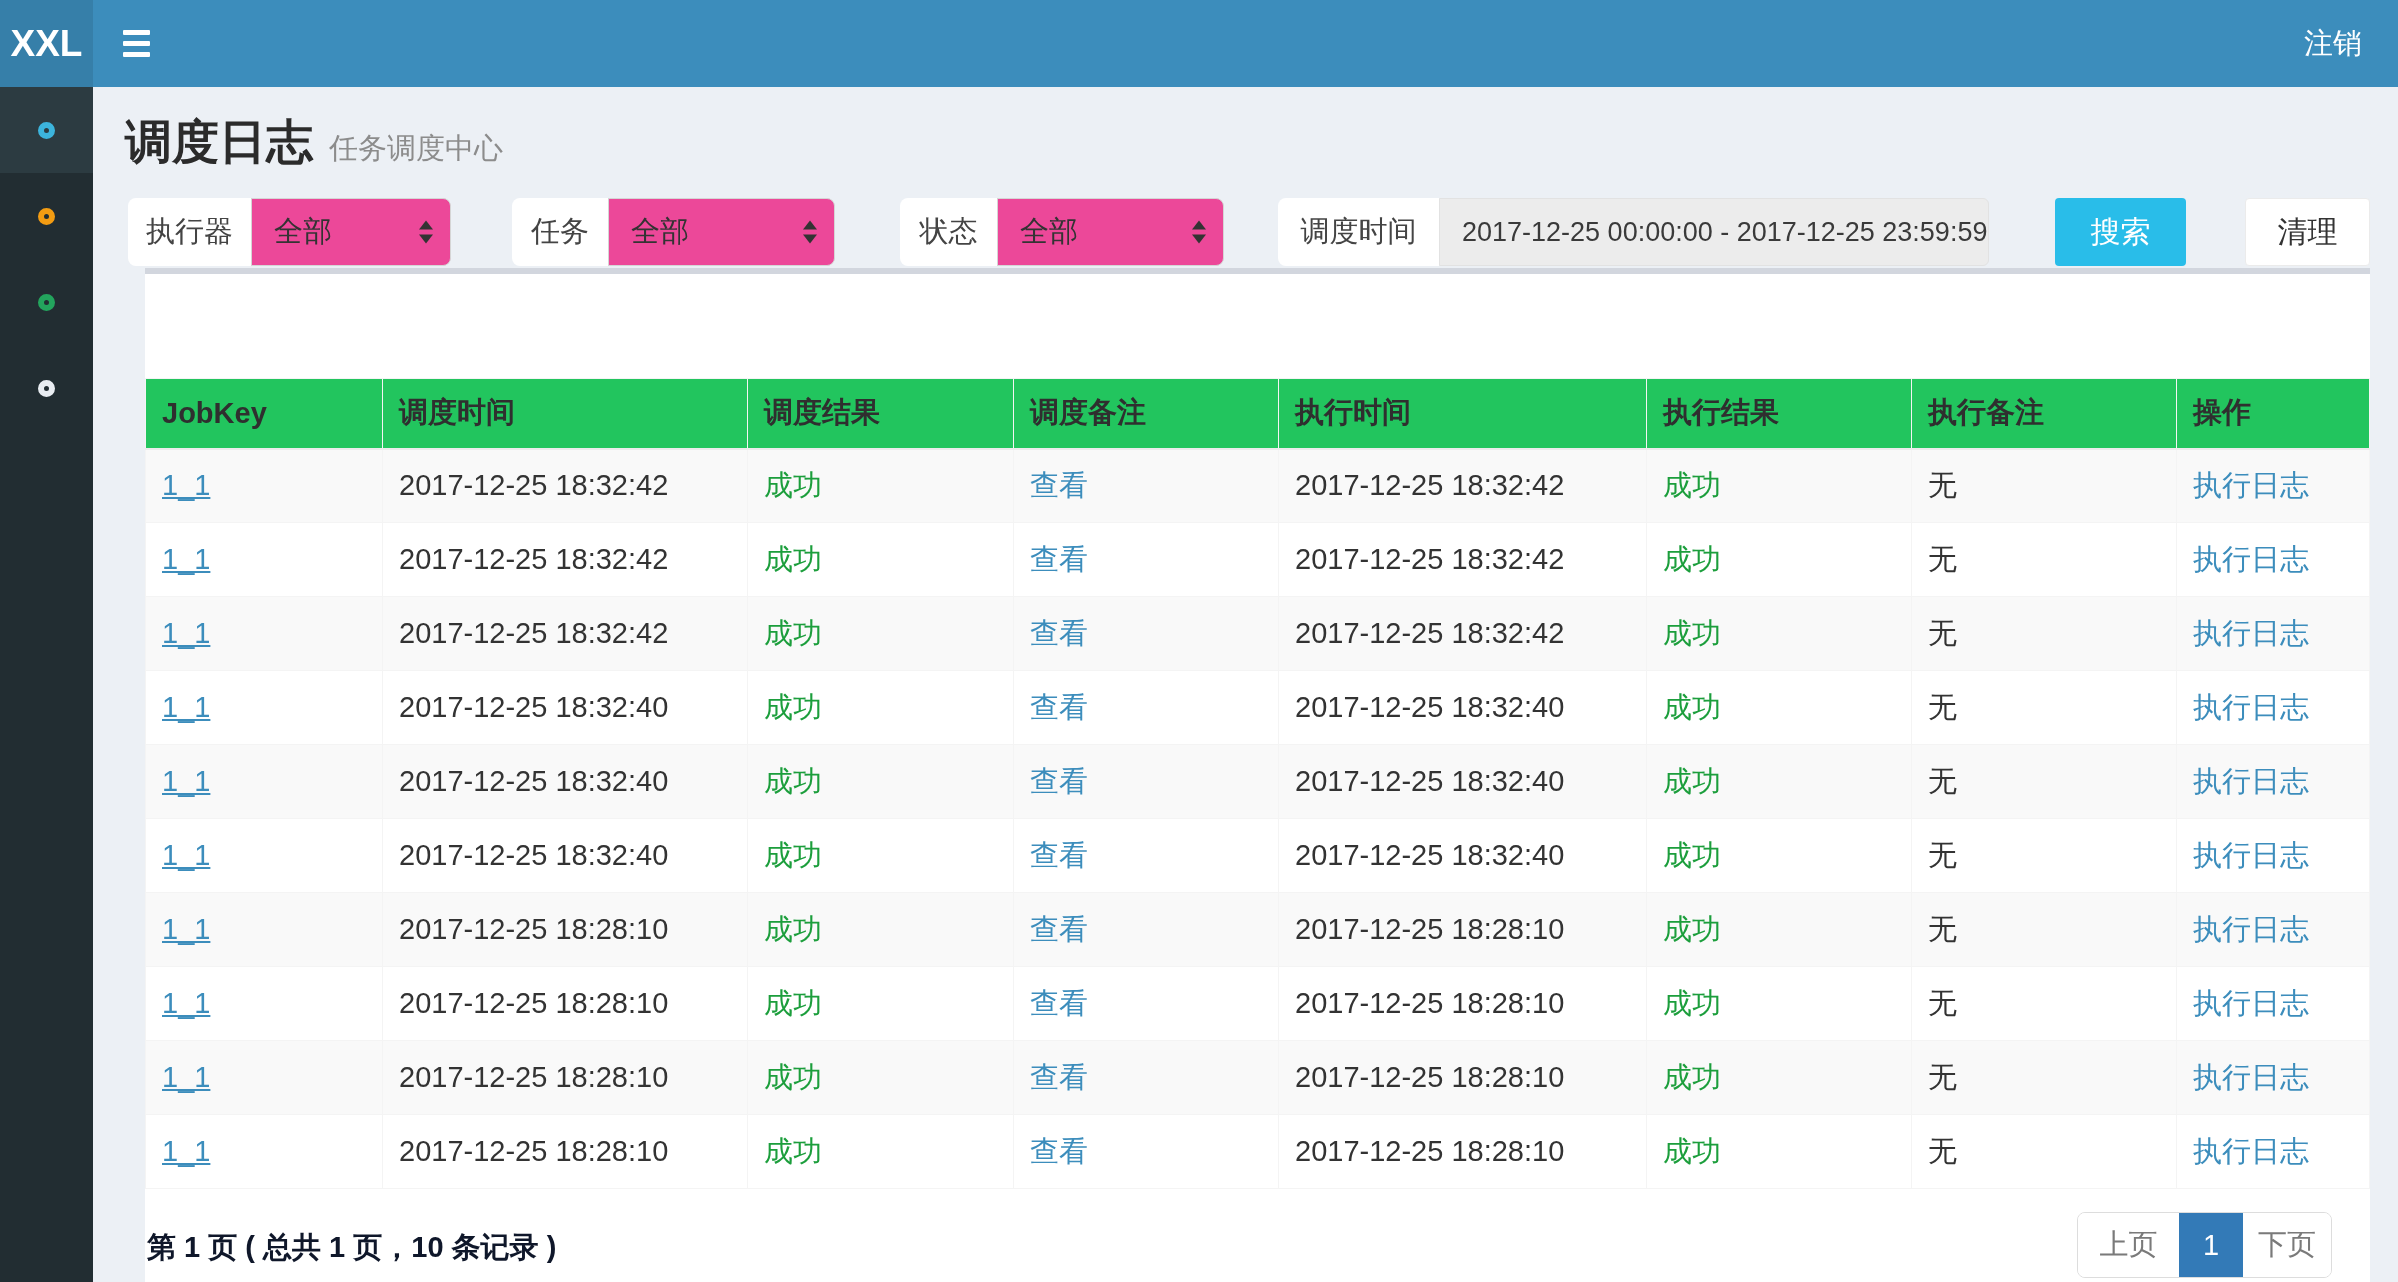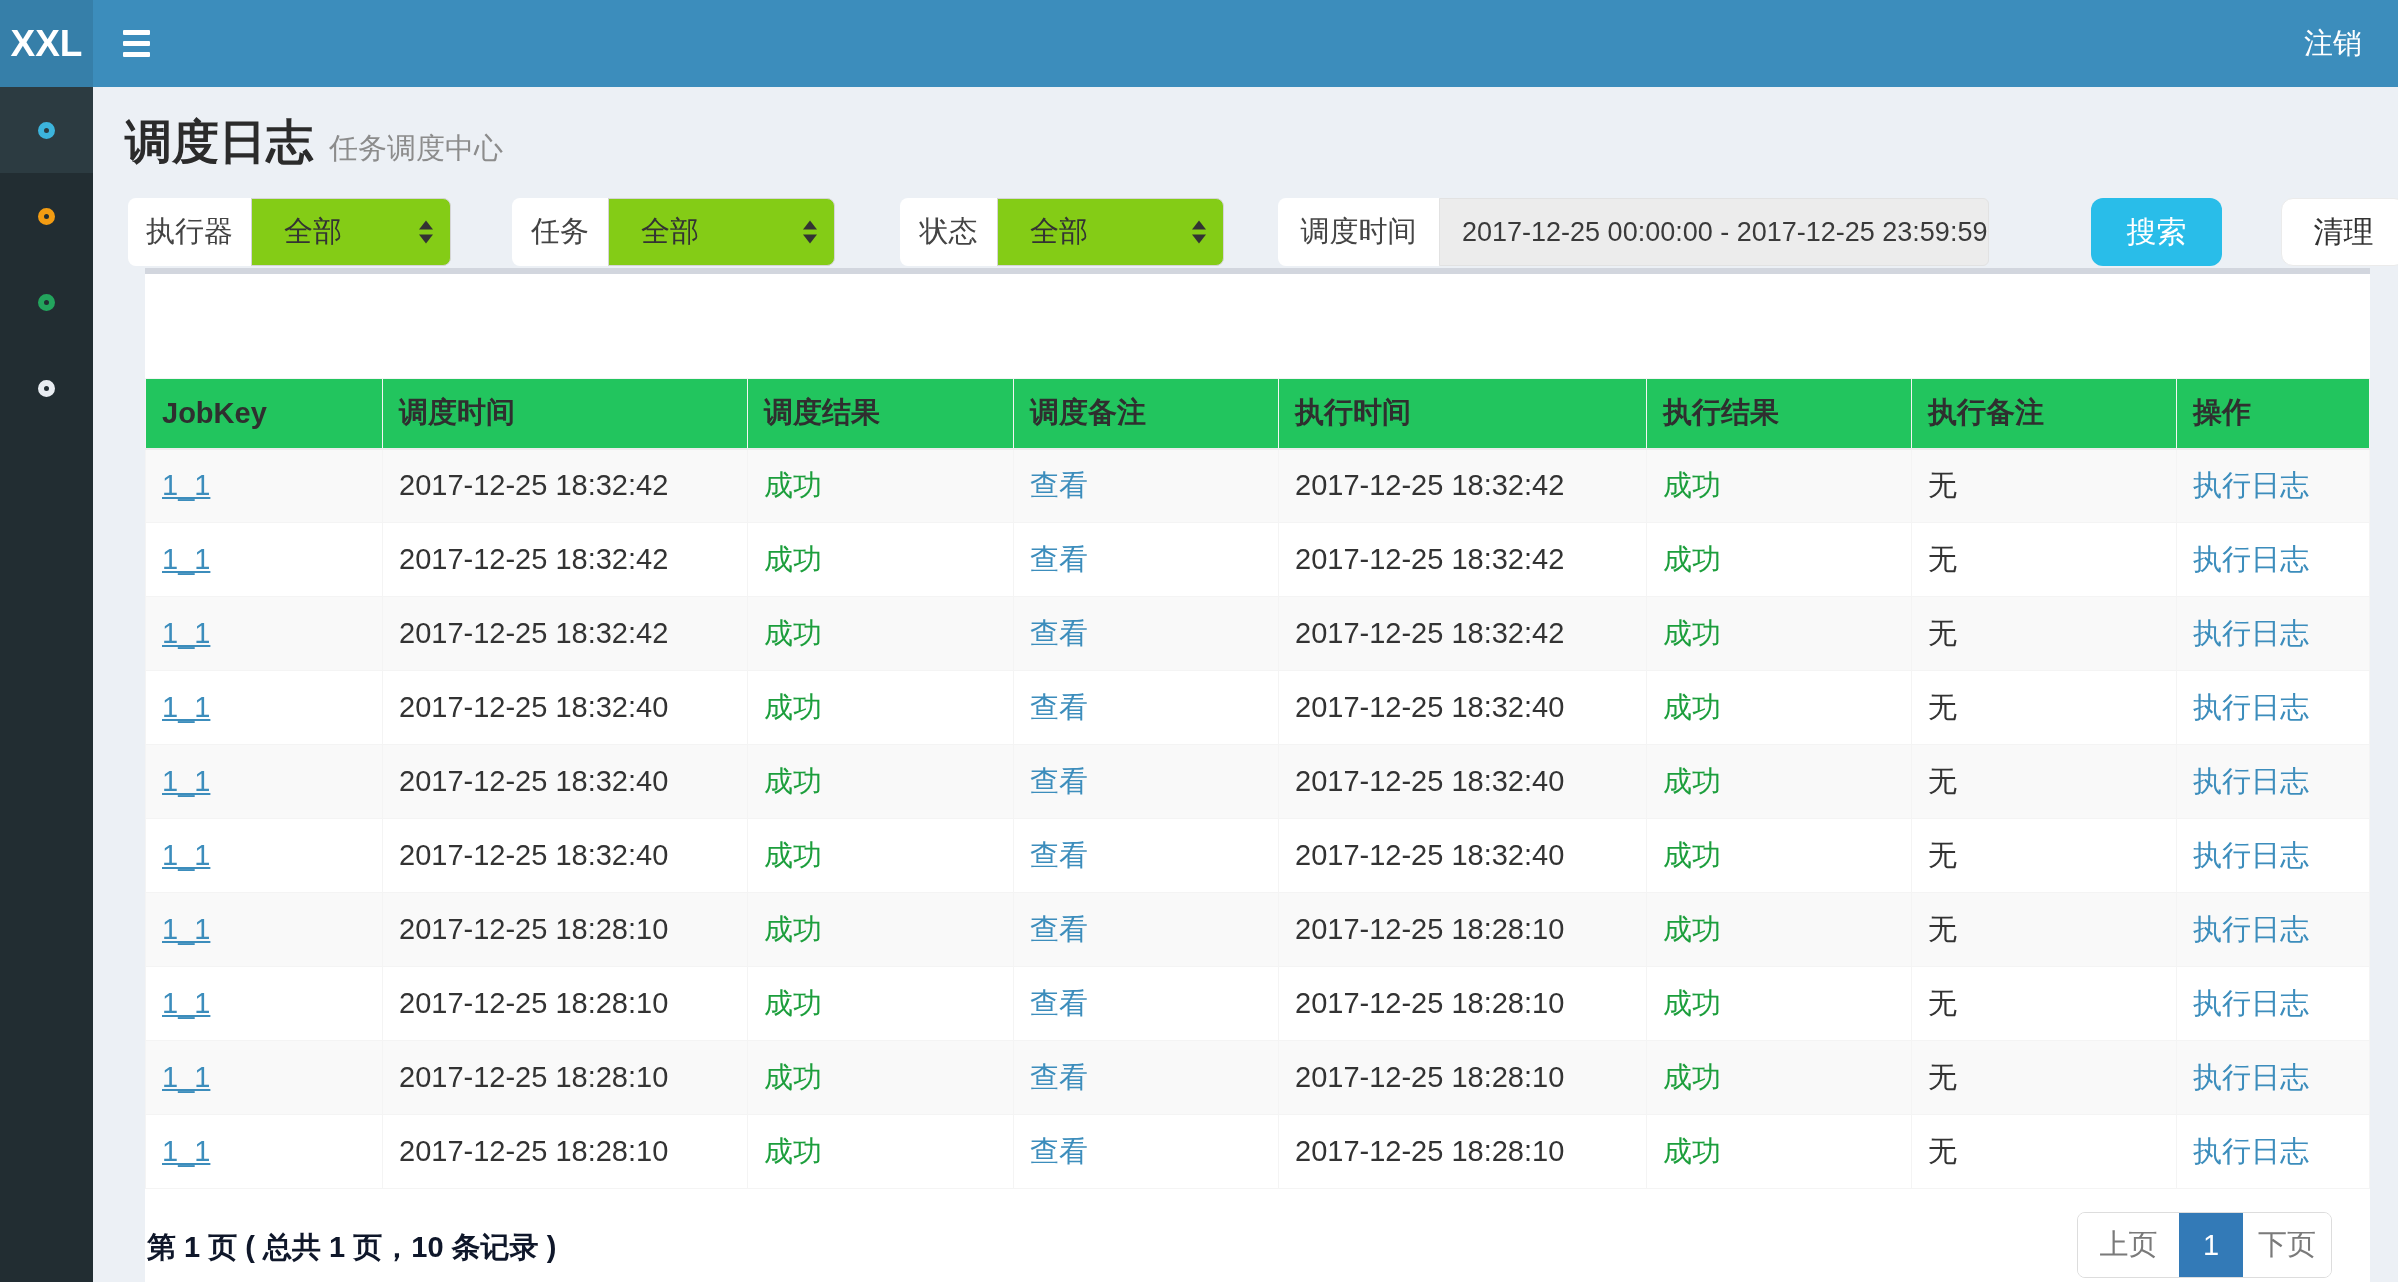--- a/index.html
+++ b/index.html
@@ -33,37 +33,37 @@
   .page-header h1 { margin:0; font-size:47px; font-weight:700; color:#2b2b2b; }
   .page-header .subtitle { font-size:29px; color:#8c8c8c; margin-left:16px; }
 
   
   .filter-row { position:absolute; left:0; right:0; top:111px; height:68px; font-size:29px; }
   .igroup { position:absolute; top:0; height:68px; display:flex; }
   .g1 { left:35px; }  .g2 { left:419px; }  .g3 { left:807px; }  .g4 { left:1185px; }
   .addon { background:#fff; color:#444; display:flex; align-items:center; justify-content:center;
            border-radius:8px 0 0 8px; }
   .g1 .addon { width:123px; } .g2 .addon { width:96px; } .g3 .addon { width:97px; } .g4 .addon { width:161px; }
-  .selectbox { position:relative; background:#84cc16; border:1px solid #d5d5d5; border-radius:0 8px 8px 0;
-               display:flex; align-items:center; padding-left:32px; color:#333; cursor:pointer; }
+  .selectbox { position:relative; background:#ec4899; border:1px solid #d5d5d5; border-radius:0 8px 8px 0;
+               display:flex; align-items:center; padding-left:22px; color:#333; cursor:pointer; }
   .g1 .selectbox { width:200px; } .g2 .selectbox { width:227px; } .g3 .selectbox { width:227px; }
   .spin { position:absolute; right:17px; top:50%; transform:translateY(-50%);
           display:flex; flex-direction:column; gap:5px; }
   .spin b { display:block; width:0; height:0; border-left:7px solid transparent; border-right:7px solid transparent; }
   .spin .up { border-bottom:9px solid #333; }
   .spin .down { border-top:9px solid #333; }
   .spin.sm { right:11px; gap:4px; }
   .spin.sm b { border-left-width:6px; border-right-width:6px; }
   .spin.sm .up { border-bottom-width:8px; }
   .spin.sm .down { border-top-width:8px; }
   .dateinput { width:550px; background:#ececec; border:1px solid #e2e2e2; border-radius:0 6px 6px 0;
                display:flex; align-items:center; padding-left:22px; font-size:27px; color:#3a3a3a; }
-  .btn { position:absolute; top:0; height:68px; border:none; border-radius:12px; font-size:30px;
+  .btn { position:absolute; top:0; height:68px; border:none; border-radius:4px; font-size:30px;
          display:flex; align-items:center; justify-content:center; cursor:pointer;
-         font-family:Liberation Sans, sans-serif;margin-left:36px; }
+         font-family:Liberation Sans, sans-serif; }
   .btn.search { left:1962px; width:131px; background:#29bde9; color:#fff; }
   .btn.clear  { left:2152px; width:125px; background:#fff; color:#333; border:1px solid #ebebeb; }
 
   
   .box { position:absolute; left:52px; right:28px; top:181px; bottom:-12px;
          background:#fff; border-top:6px solid #d2d6de; }
 
   .length-row { position:absolute; left:0; top:23px; height:63px; display:flex; align-items:center; font-size:29px; }
   .length-sel { position:relative; width:82px; height:63px; margin:0 8px; background:#fff;
                 border:1px solid #ccc; border-radius:8px; display:flex; align-items:center;

